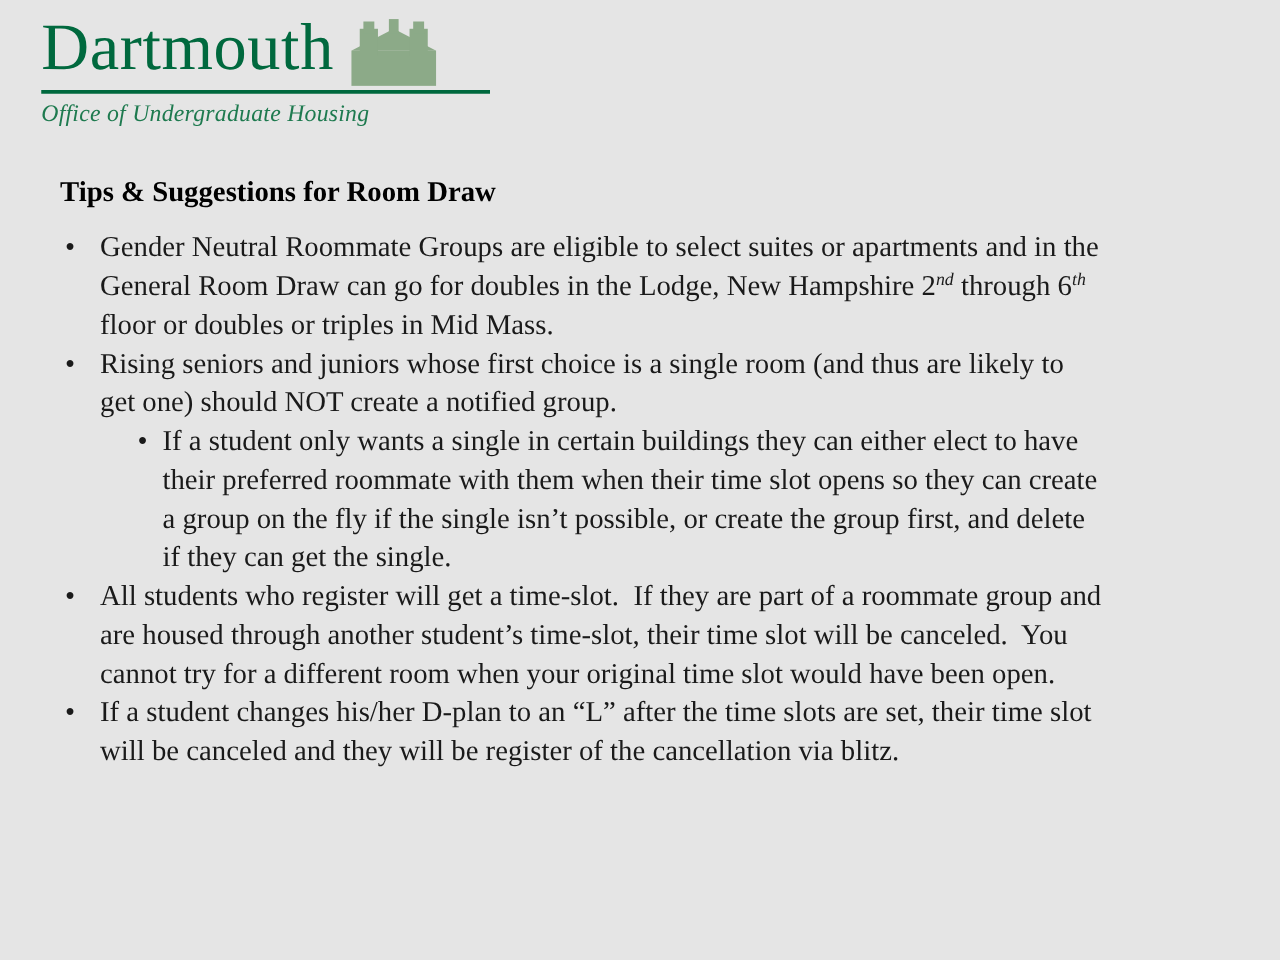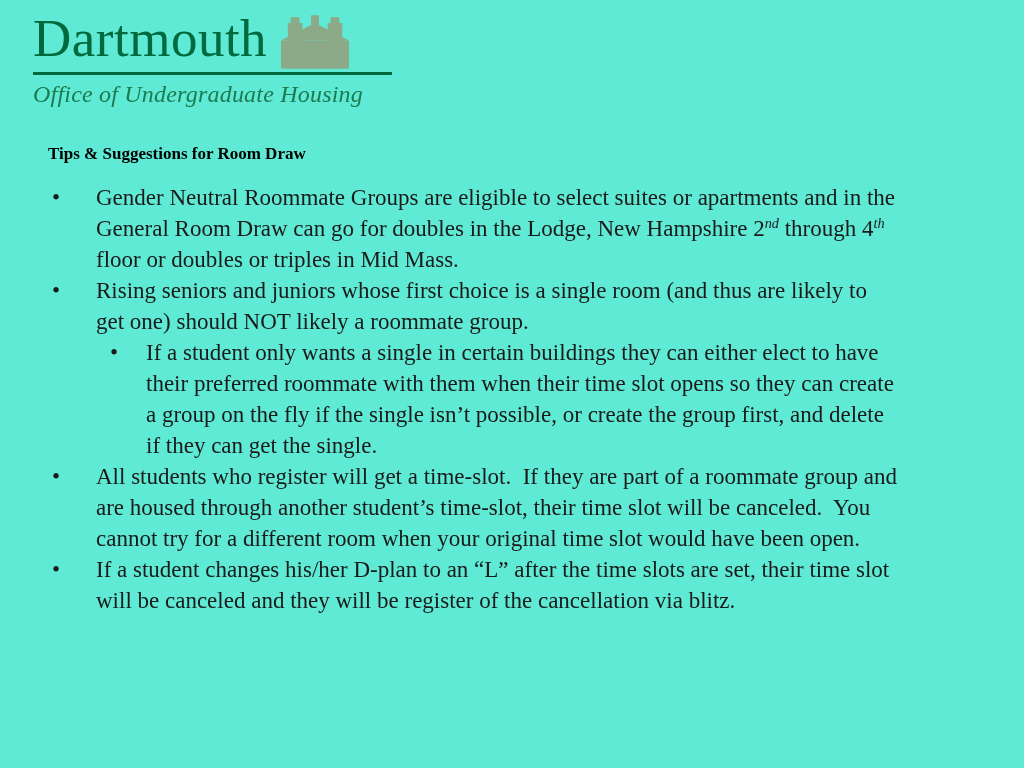--- a/index.html
+++ b/index.html
@@ -7,21 +7,21 @@
     --icon-sage: #8CAA88;
     --subtitle-green: #1E7A4F;
     --text-black: #1A1A1A;
   }
   * { box-sizing: border-box; margin: 0; padding: 0; }
   html, body { background: #ffffff; }
   .slide {
     position: relative;
     width: 1024px;
     height: 768px;
-    background: #5eead4;
+    background: #e5e5e5;
     overflow: hidden;
     font-family: "Liberation Serif", "DejaVu Serif", serif;
   }
 
   
   .logo { position: absolute; left: 33px; top: 8px; }
   .logo-row { display: flex; align-items: flex-start; }
   .wordmark {
     font-family: "Liberation Serif", "DejaVu Serif", serif;
     font-size: 53px;
@@ -33,51 +33,51 @@
   .logo-icon svg { display: block; width: 68px; height: 56px; }
   .logo-rule {
     width: 359px;
     height: 3px;
     background: var(--brand-green);
     margin-top: 3px;
   }
   .logo-sub {
     margin-top: 6px;
     font-style: italic;
-    font-size: 24px;
+    font-size: 19px;
     letter-spacing: 0.2px;
     color: var(--subtitle-green);
   }
 
   
   .content {
     position: absolute;
     left: 48px;
     top: 139px;
     width: 932px;
     color: var(--text-black);
   }
   .title {
-    font-size: 17px;
+    font-size: 23px;
     font-weight: bold;
     color: #000000;
     line-height: 30px;
   }
   .bullets {
     margin-top: 13px;
     font-size: 23px;
     line-height: 31px;
   }
   .bullet { display: flex; align-items: flex-start; }
   .bullet.l1 { padding-left: 4px; }
   .bullet.l1 > .marker { flex: none; width: 28px; }
   .bullet.l2 { margin-left: 62px; }
   .bullet.l2 > .marker { flex: none; width: 20px; }
   .marker { font-size: 23px; }
-  .btext { white-space: pre-wrap; flex: 1 1 auto; margin-left: 16px; }
+  .btext { white-space: pre-wrap; flex: 1 1 auto; }
   .btext b { font-weight: normal; }
   .btext sup {
     font-size: 62%;
     line-height: 0;
     vertical-align: baseline;
     position: relative;
     top: -0.55em;
     font-style: italic;
   }
 </style>
@@ -106,27 +106,27 @@
     <div class="logo-rule"></div>
     <div class="logo-sub">Office of Undergraduate Housing</div>
   </header>
 
   <main class="content">
     <h1 class="title">Tips &amp; Suggestions for Room Draw</h1>
     <div class="bullets">
         <div class="bullet l1">
           <span class="marker">•</span>
           <span class="btext"><span>Gender Neutral Roommate Groups are eligible to select suites or apartments and in the
-General Room Draw can go for doubles in the Lodge, New Hampshire 2</span><sup>nd</sup><span> through 4</span><sup>th</sup><span>
+General Room Draw can go for doubles in the Lodge, New Hampshire 2</span><sup>nd</sup><span> through 6</span><sup>th</sup><span>
 floor or doubles or triples in Mid Mass.</span></span>
         </div>
         <div class="bullet l1">
           <span class="marker">•</span>
           <span class="btext"><span>Rising seniors and juniors whose first choice is a single room (and thus are likely to
-get one) should </span><b>NOT</b><span> likely a roommate group.</span></span>
+get one) should </span><b>NOT</b><span> create a notified group.</span></span>
         </div>
         <div class="bullet l2">
           <span class="marker">•</span>
           <span class="btext"><span>If a student only wants a single in certain buildings they can either elect to have
 their preferred roommate with them when their time slot opens so they can create
 a group on the fly if the single isn’t possible, or create the group first, and delete
 if they can get the single.</span></span>
         </div>
         <div class="bullet l1">
           <span class="marker">•</span>

